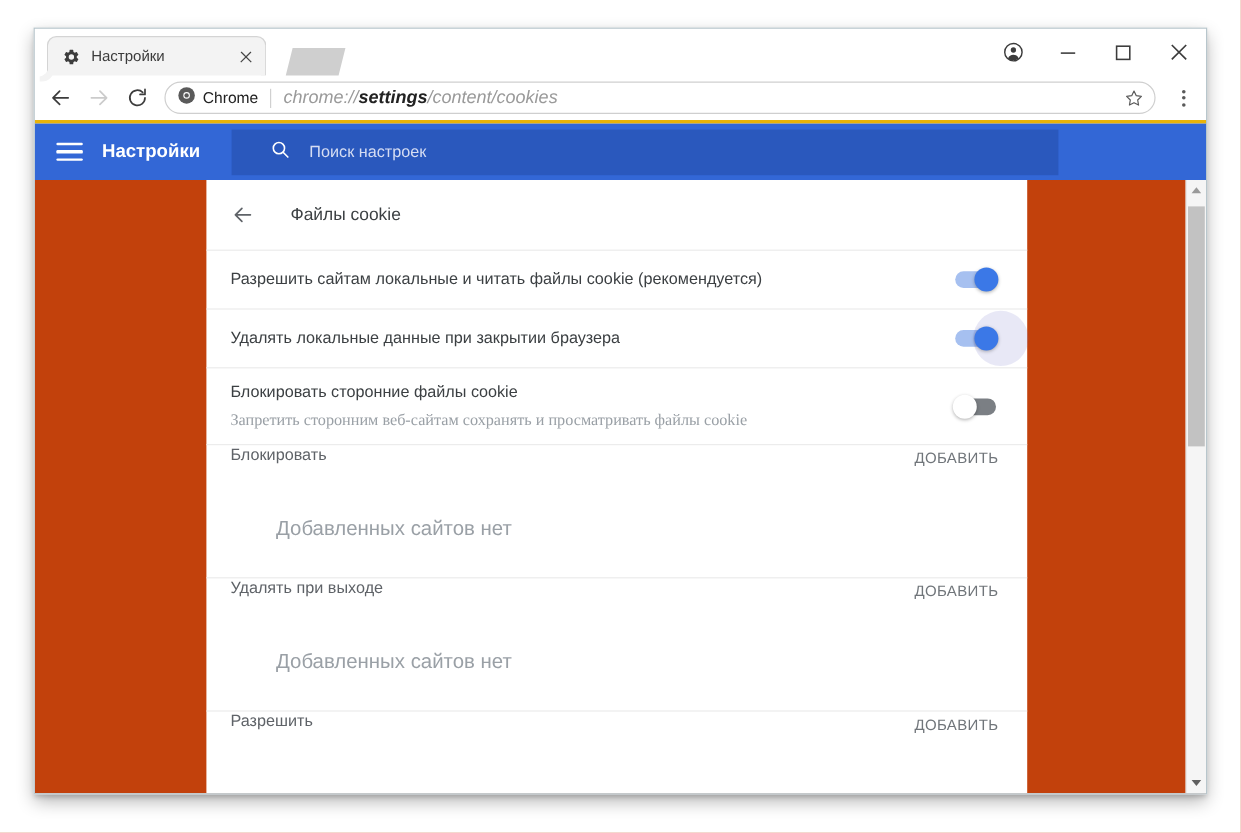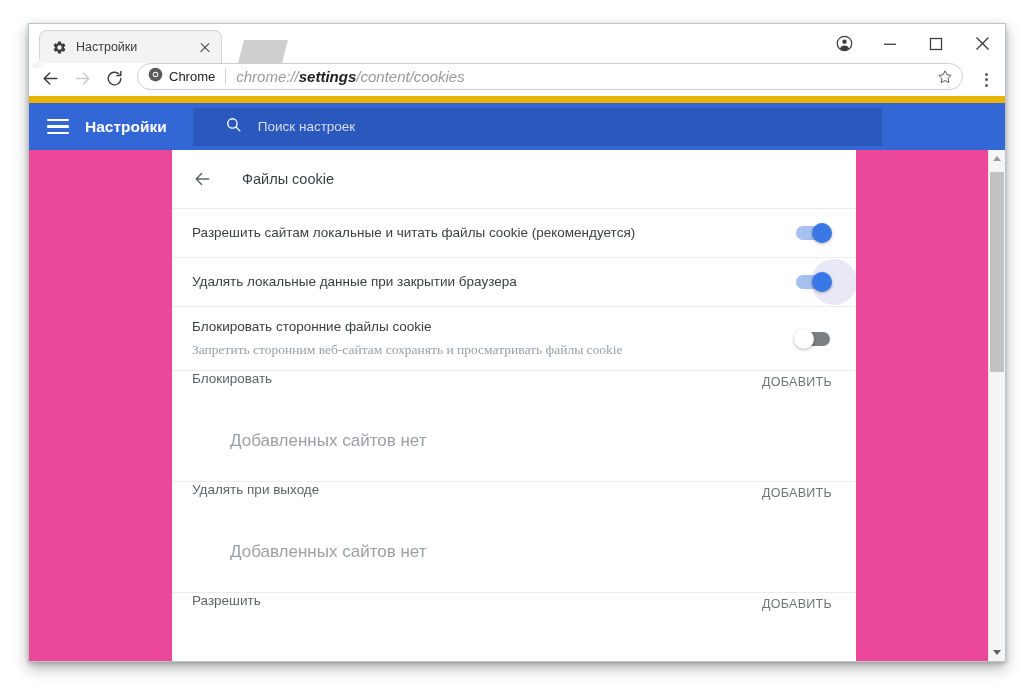--- a/index.html
+++ b/index.html
@@ -114,22 +114,23 @@
     justify-content: center;
     position: relative;
   }
   .profile-icon svg, .win-btn svg { display: block; }
 
   
   .toolbar {
     height: 40px;
     background: #ffffff;
     display: flex;
+    align-items: center;
     padding: 0 8px 0 6px;
-    border-bottom: 7px solid #eab308;
+    border-bottom: 3px solid #eab308;
   }
   .nav-btn {
     width: 30px; height: 30px;
     display: flex; align-items: center; justify-content: center;
     flex: 0 0 30px;
     margin-right: 2px;
   }
 
   .omnibox {
     flex: 1;
@@ -213,21 +214,21 @@
   .search-placeholder {
     font-size: 13.5px;
     color: #d6ddf3;
     margin-left: 16px;
   }
 
   
   .content-area {
     position: relative;
     height: 511px;
-    background: #ec4899;
+    background: #c2410c;
     overflow: hidden;
   }
 
   .settings-card {
     position: absolute;
     left: 143px;
     top: 0;
     width: 684px;
     min-height: 511px;
     background: #ffffff;

